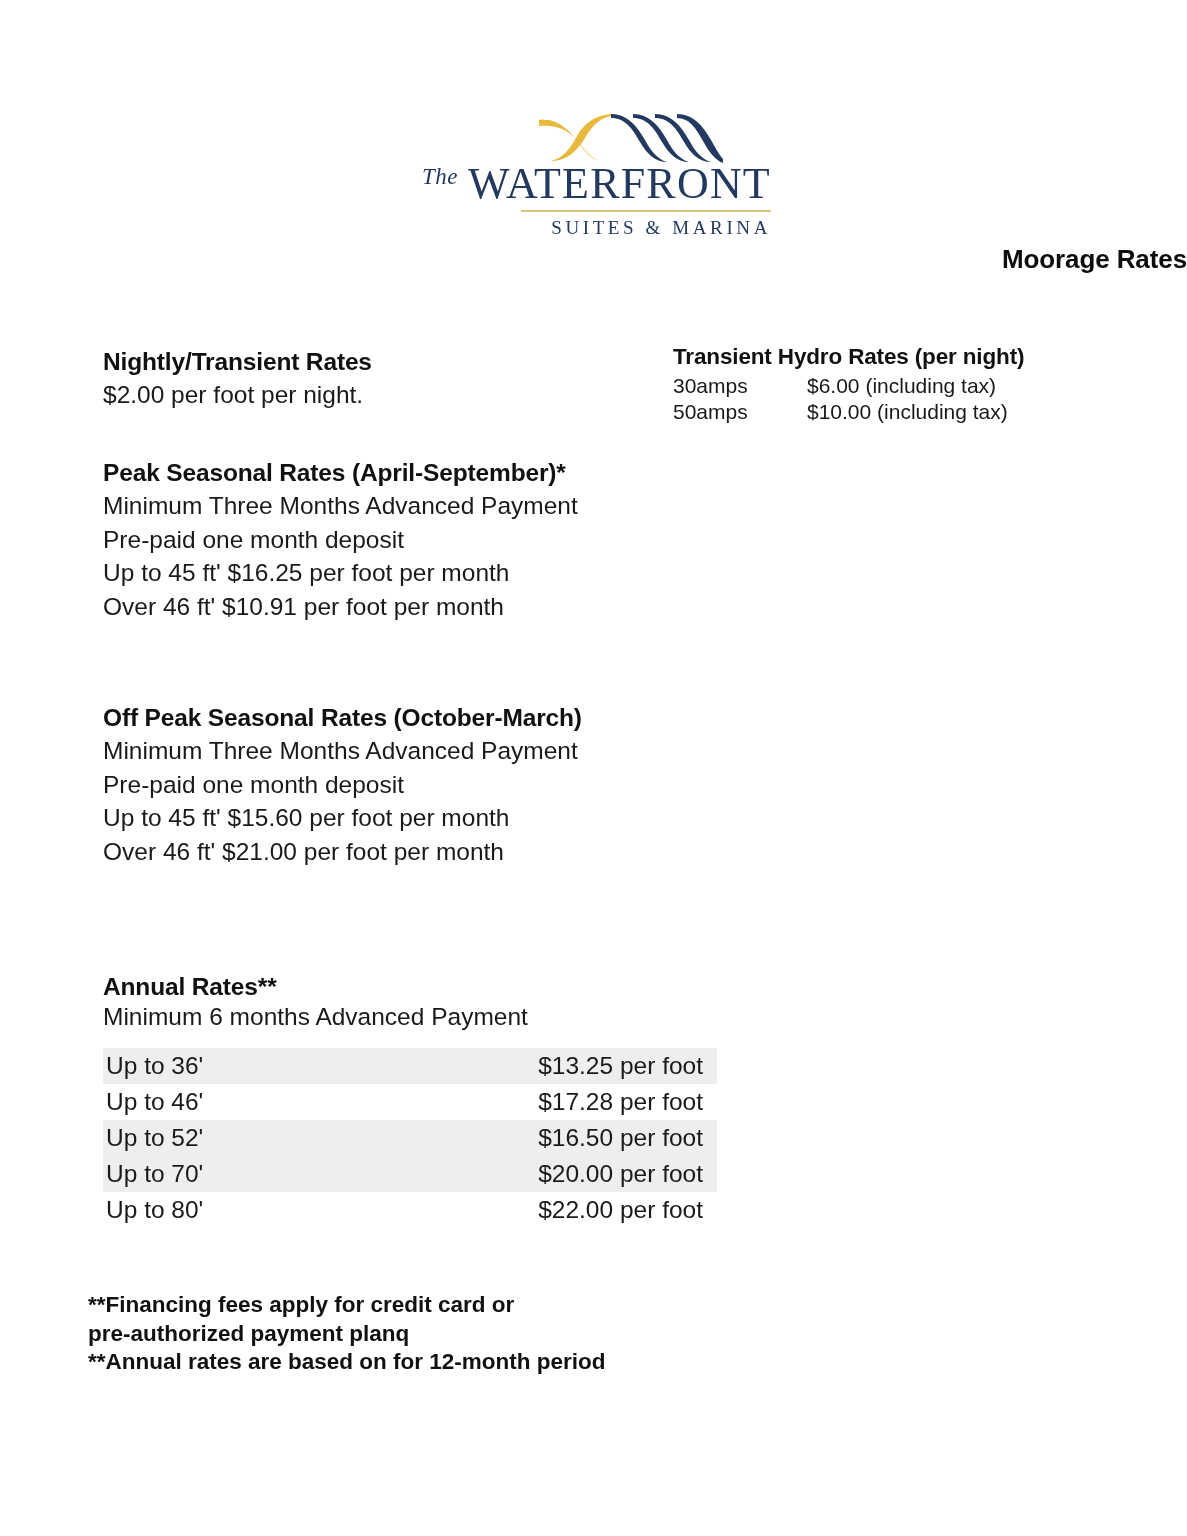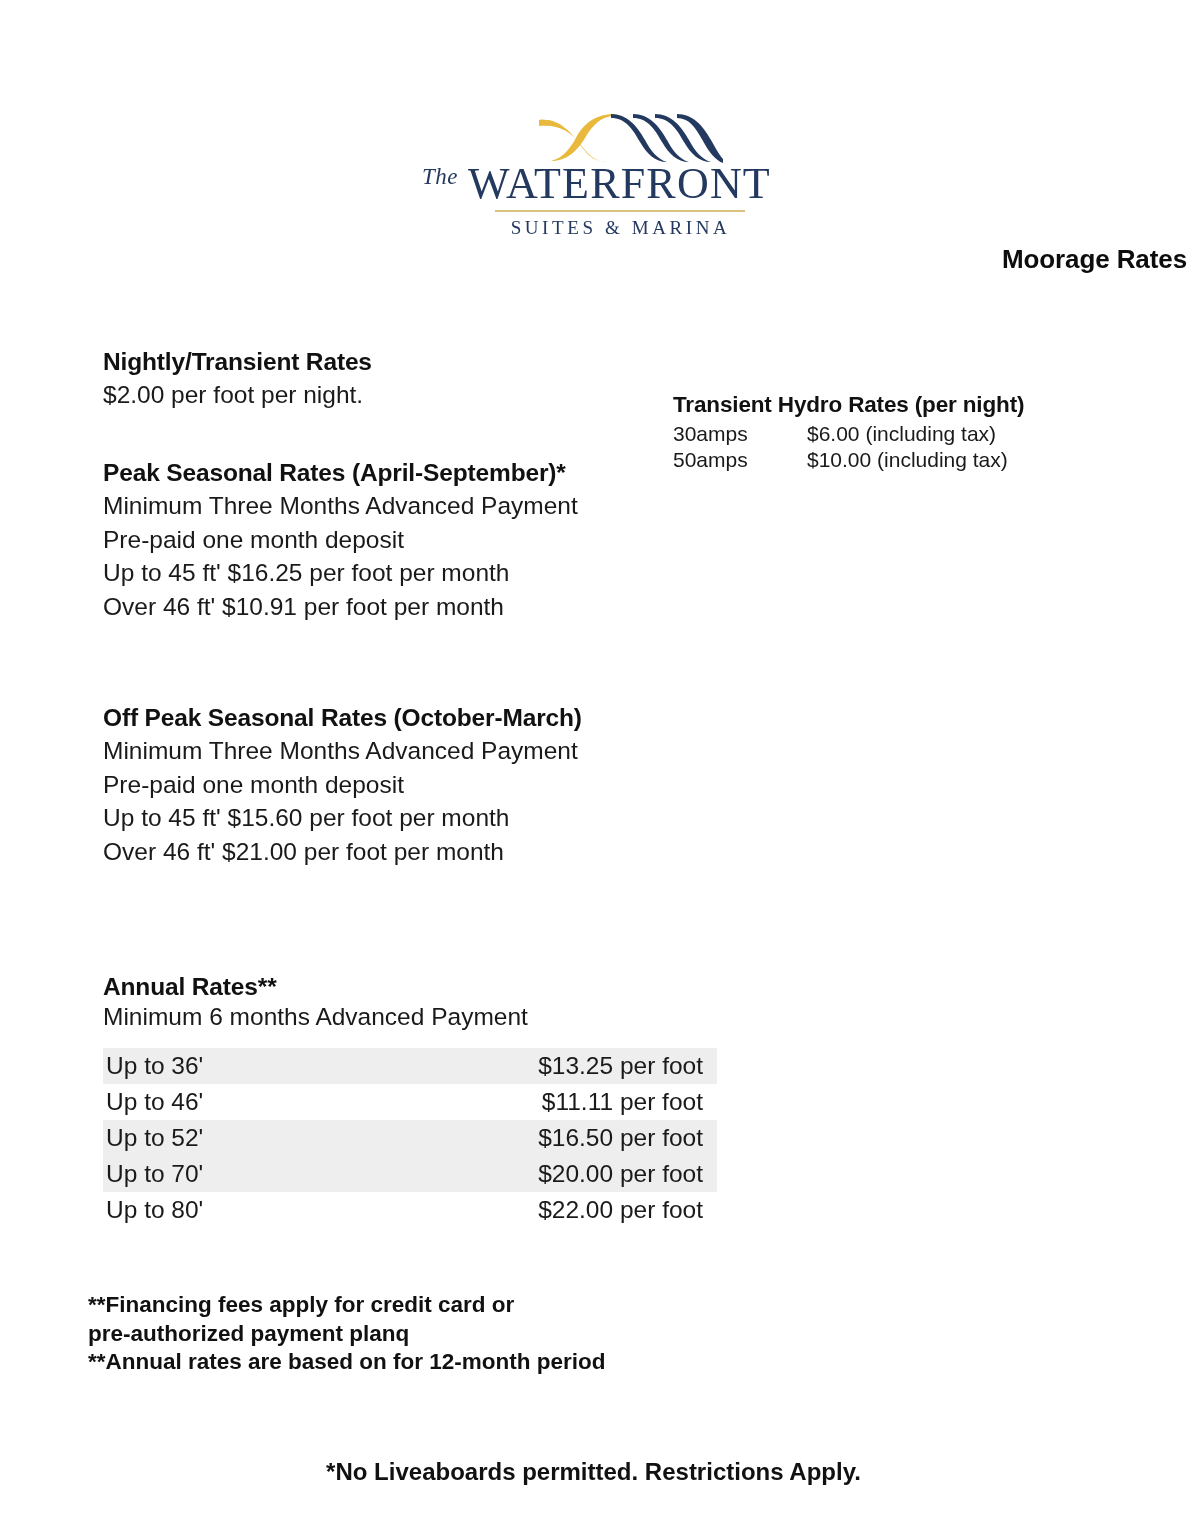--- a/index.html
+++ b/index.html
@@ -36,21 +36,21 @@
     width: 186px;
     height: 52px;
     display: block;
     margin-left: 72px;
   }
   .logo-wordrow {
     position: relative;
     margin-top: -2px;
     display: flex;
     flex-direction: column;
-    align-items: center;
+    align-items: flex-end;
   }
   .logo-the {
     position: absolute;
     left: 6px;
     top: 2px;
     font-family: "Liberation Serif", serif;
     font-style: italic;
     font-size: 23px;
     color: #24395f;
     letter-spacing: 0.5px;
@@ -107,21 +107,21 @@
     color: #1a1a1a;
     line-height: 33.6px;
     white-space: nowrap;
   }
 
   
   #nightly { left: 103px; top: 348px; }
   #nightly .hd { margin-bottom: 2px; }
 
   
-  #hydro { left: 673px; top: 344px; margin-top: 48px; }
+  #hydro { left: 673px; top: 344px; }
   #hydro .hd { font-size: 22.5px; margin-bottom: 3px; }
   .hydro-row {
     display: flex;
     font-size: 21px;
     line-height: 26px;
     color: #1a1a1a;
     white-space: nowrap;
   }
   .hydro-amp { width: 134px; flex: none; }
   .hydro-val { flex: none; }
@@ -243,21 +243,21 @@
     <div class="hd">Annual Rates**</div>
     <div class="sub">Minimum 6 months Advanced Payment</div>
     <table class="rate-table">
       <tbody>
         <tr class="shaded">
           <td class="len">Up to 36'</td>
           <td class="val">$13.25 per foot</td>
         </tr>
         <tr>
           <td class="len">Up to 46'</td>
-          <td class="val">$11.11 per foot</td>
+          <td class="val">$17.28 per foot</td>
         </tr>
         <tr class="shaded">
           <td class="len">Up to 52'</td>
           <td class="val">$16.50 per foot</td>
         </tr>
         <tr class="shaded">
           <td class="len">Up to 70'</td>
           <td class="val">$20.00 per foot</td>
         </tr>
         <tr>
@@ -267,15 +267,14 @@
       </tbody>
     </table>
   </div>
 
   <div class="block" id="footnotes">
     <div class="fn">**Financing fees apply for credit card or</div>
     <div class="fn">pre-authorized payment planq</div>
     <div class="fn">**Annual rates are based on for 12-month period</div>
   </div>
 
-  <div id="bottomnote">*No Liveaboards permitted. Restrictions Apply.</div>
 
 </div>
 
 </body></html>

